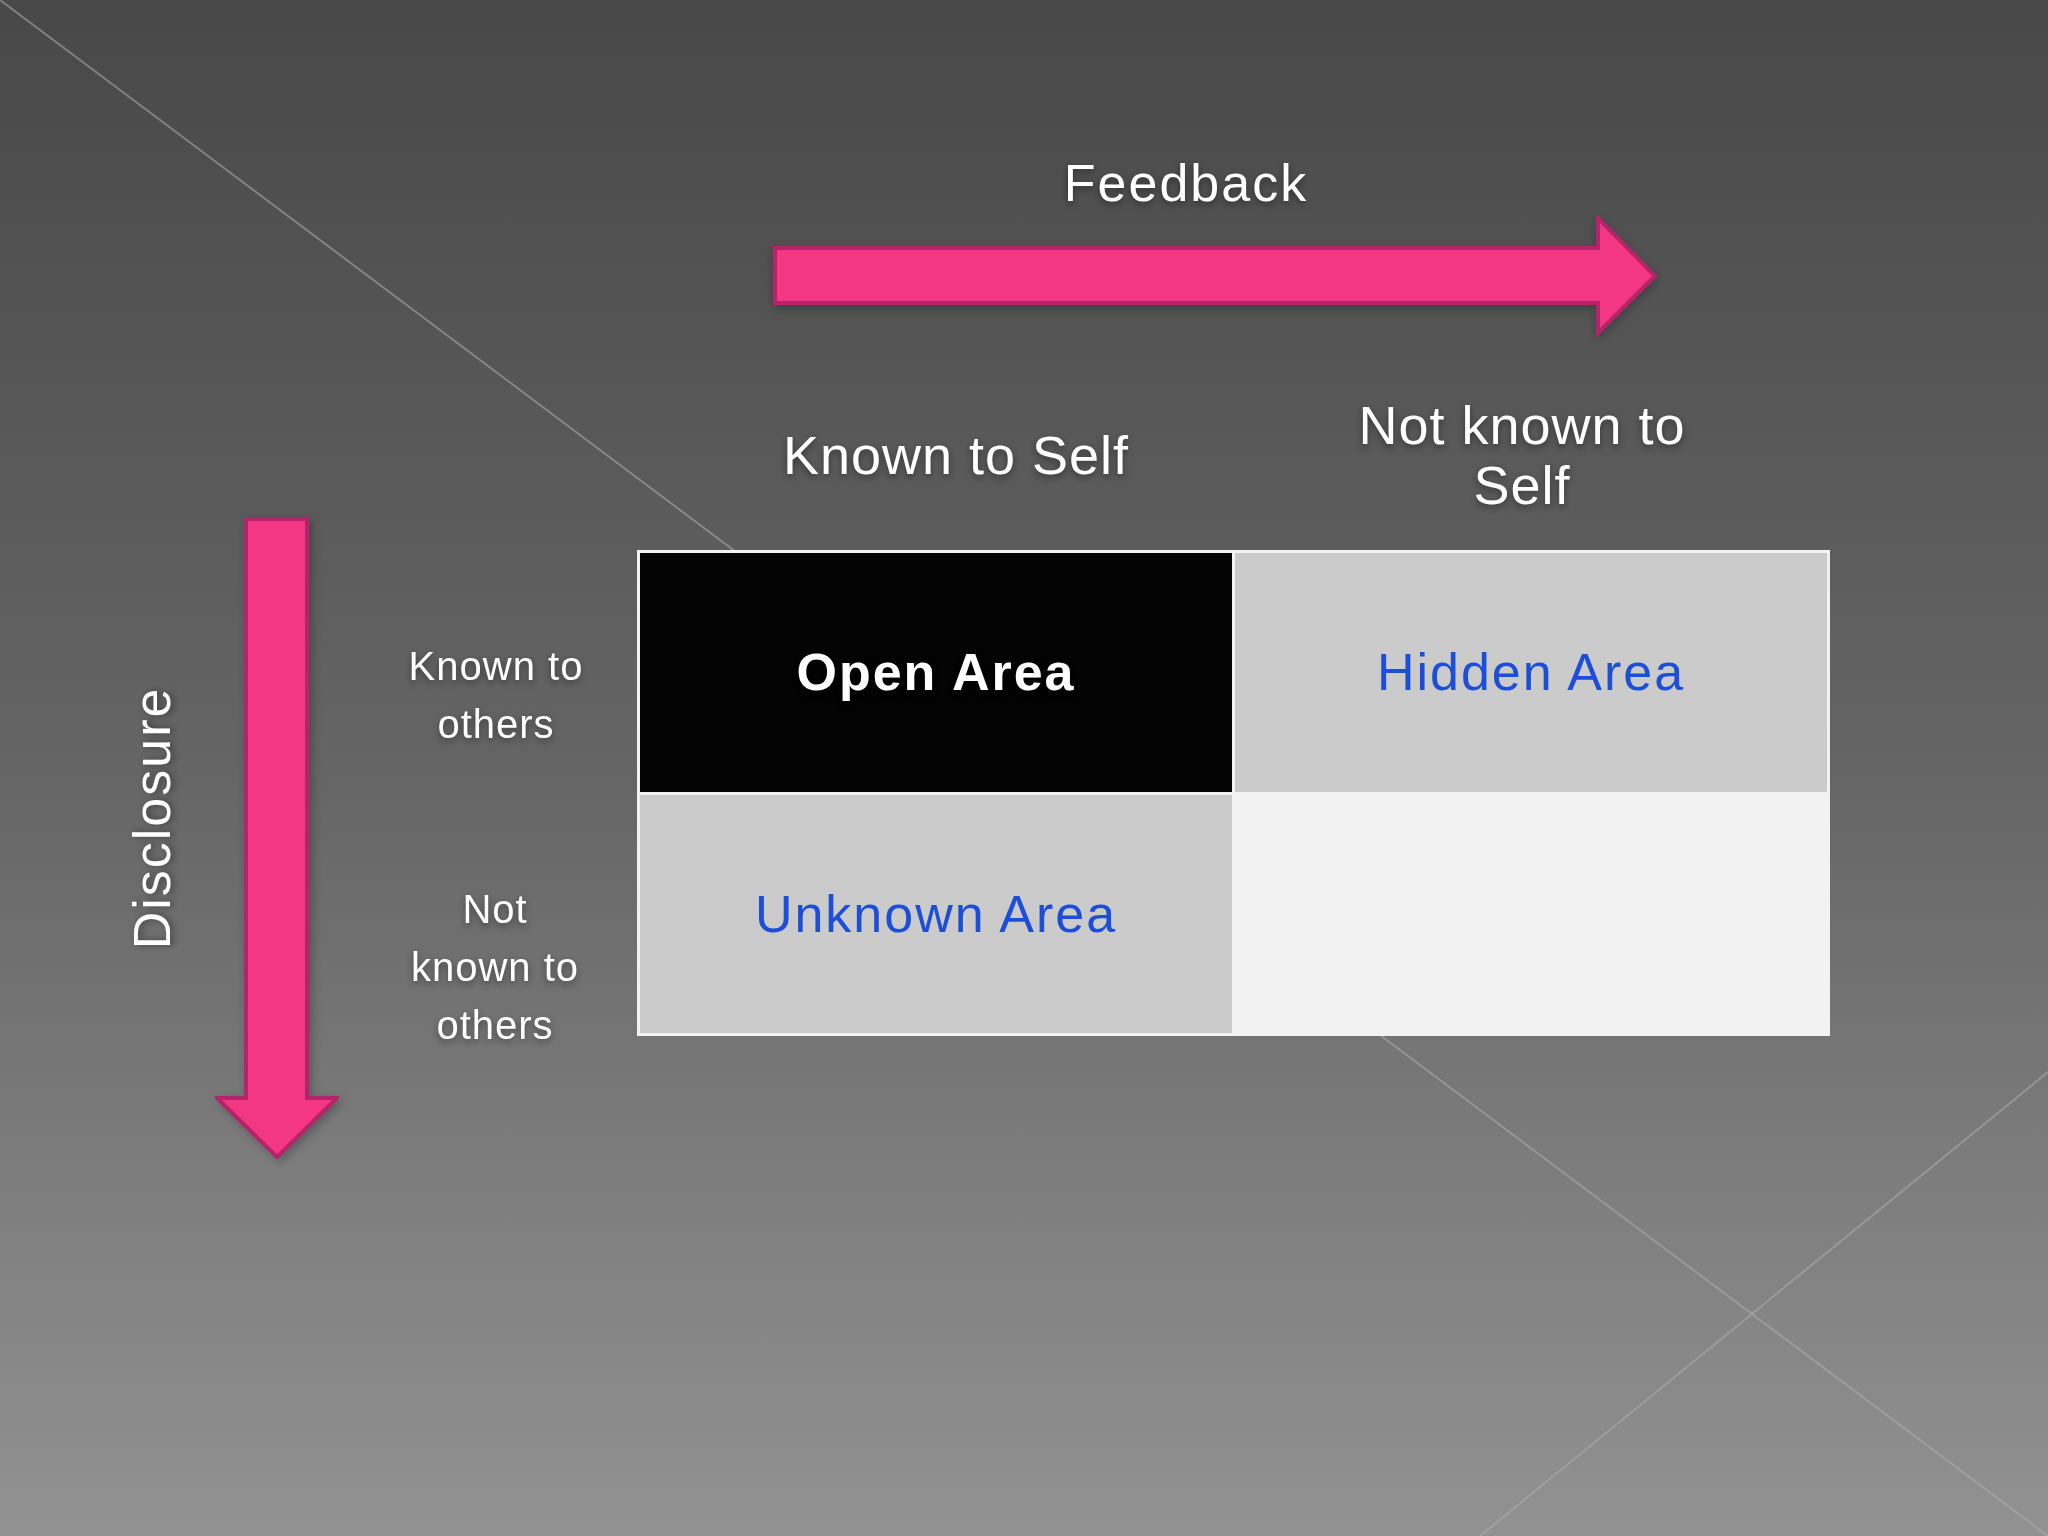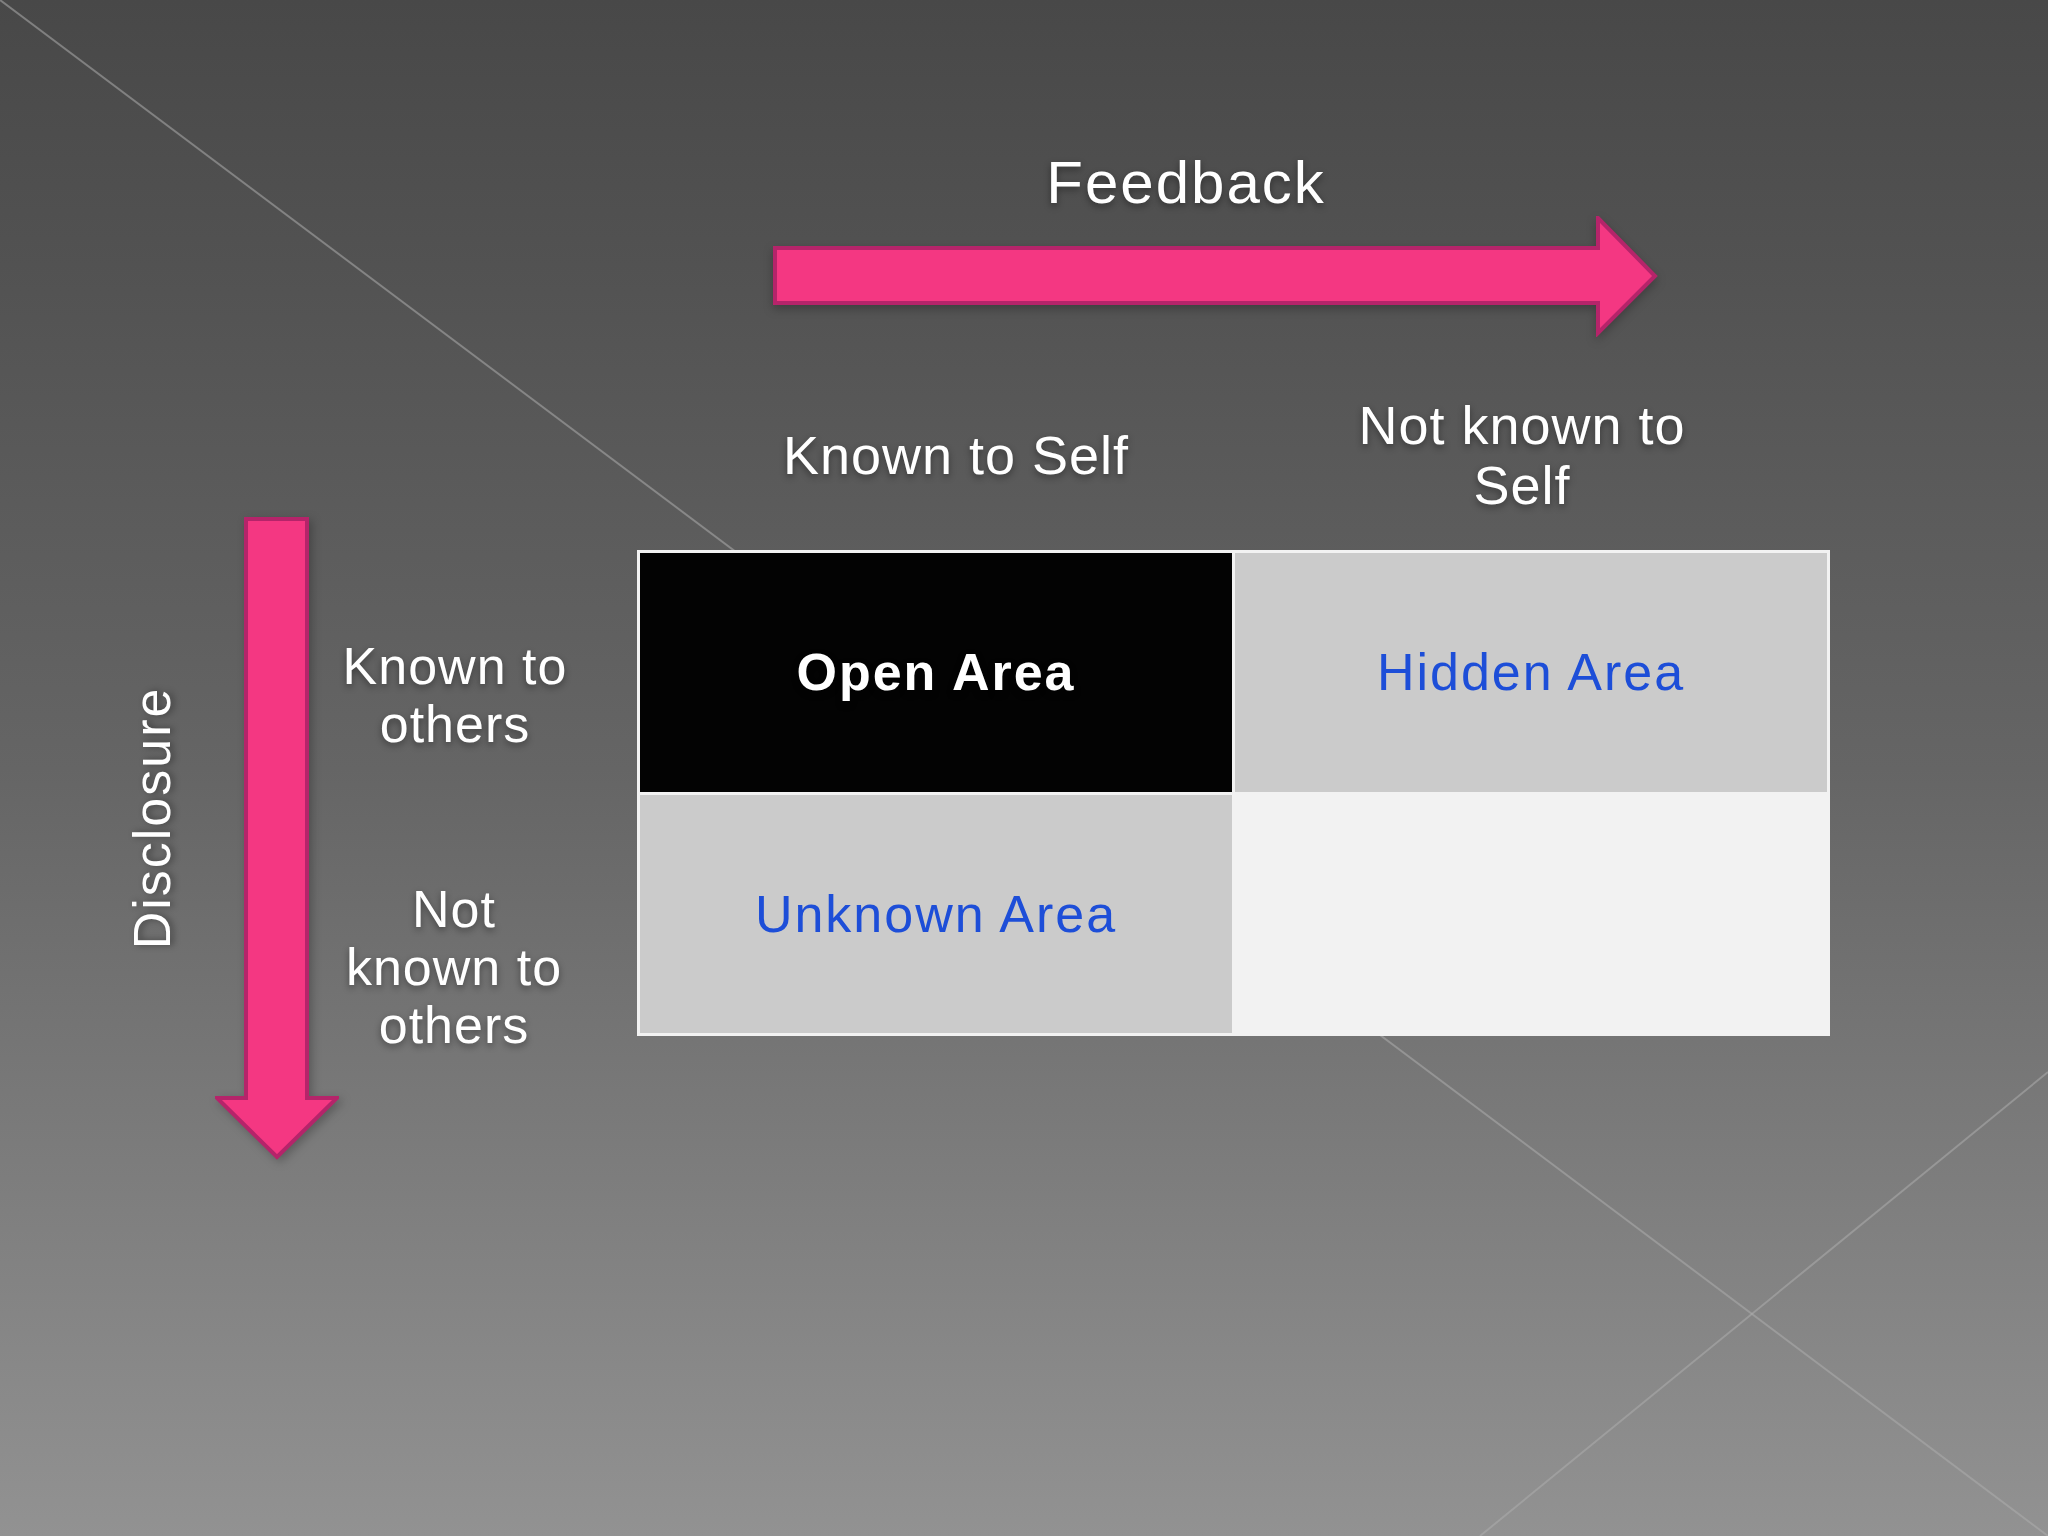--- a/index.html
+++ b/index.html
@@ -23,45 +23,46 @@
   }
   .white-label {
     color: #FFFFFF;
     text-shadow: 0 3px 7px rgba(0,0,0,0.40);
   }
   .feedback-label {
     position: absolute;
     left: 886px; top: 152px;
     width: 600px;
     text-align: center;
-    font-size: 60px;
+    font-size: 52px;
     letter-spacing: 2px;
     line-height: 62px;
   }
   .h-arrow { position: absolute; left: 773px; top: 216px; filter: drop-shadow(0 4px 5px rgba(0,0,0,0.25)); }
   .v-arrow { position: absolute; left: 215px; top: 517px; filter: drop-shadow(3px 3px 5px rgba(0,0,0,0.25)); }
   .col-header {
     position: absolute;
     width: 600px;
     text-align: center;
     font-size: 54px;
     letter-spacing: 1px;
     line-height: 60px;
     white-space: pre-line;
   }
   .col-header-1 { left: 656px; top: 425px; }
   .col-header-2 { left: 1222px; top: 395px; }
   .row-header {
     position: absolute;
     width: 300px;
     text-align: center;
-    font-size: 52px;
+    font-size: 40px;
     letter-spacing: 1px;
     line-height: 58px;
     white-space: pre-line;
+    margin-left: 41px;
   }
   .row-header-1 { left: 305px; top: 637px; }
   .row-header-2 { left: 304px; top: 880px; }
   .disclosure-label {
     position: absolute;
     left: 152px; top: 818px;
     transform: translate(-50%, -50%) rotate(-90deg);
     font-size: 52px;
     letter-spacing: 2px;
     white-space: nowrap;

